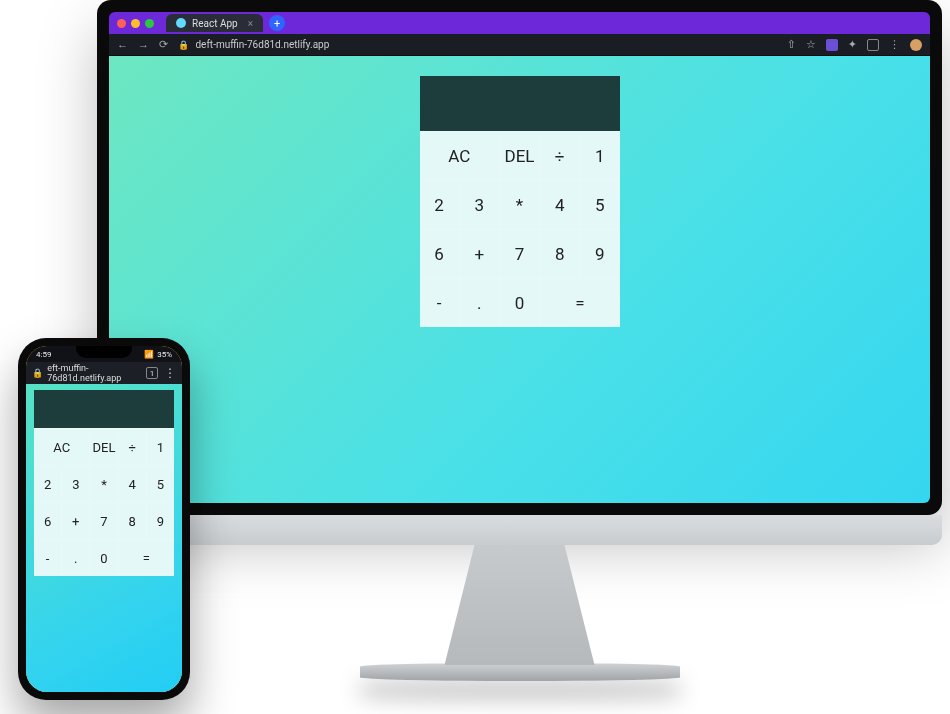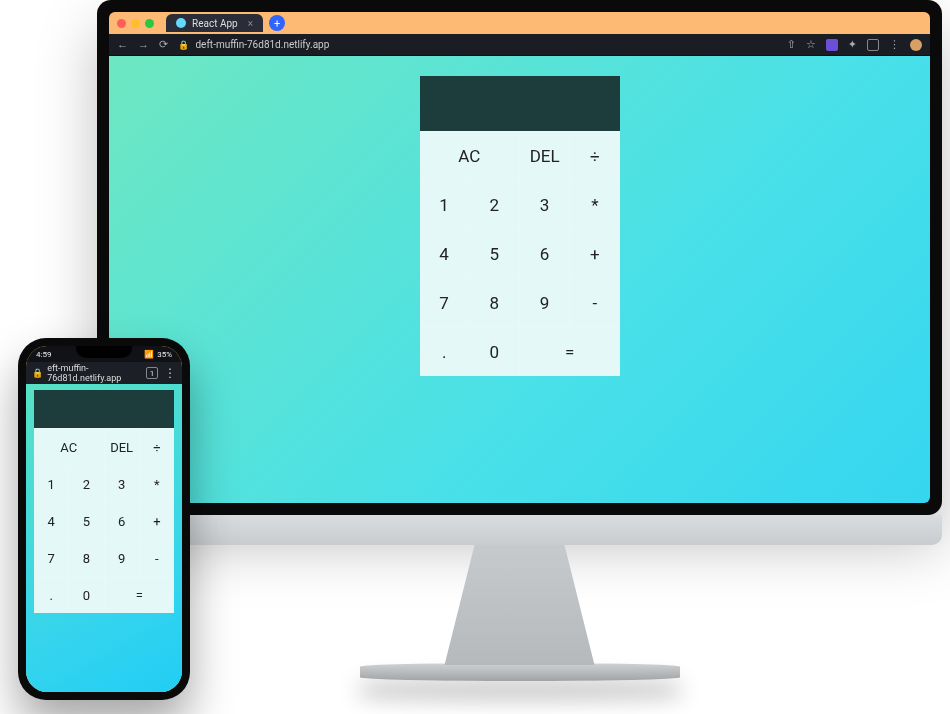--- a/index.html
+++ b/index.html
@@ -66,21 +66,21 @@
     background: #1b1d24;
     color: #ddd;
     font-size: 11px;
   }
   .tabstrip {
     display: flex;
     align-items: center;
     height: 22px;
     padding: 0 8px;
     gap: 6px;
-    background: #fdba74;
+    background: #6d28d9;
   }
   .traffic-lights { display: flex; gap: 5px; margin-right: 6px;}
   .dot { width: 9px; height: 9px; border-radius: 50%; }
   .dot.red { background:#ff5f57; }
   .dot.yellow { background:#febc2e; }
   .dot.green { background:#28c840; }
   .tab {
     display: flex;
     align-items: center;
     gap: 6px;
@@ -129,21 +129,21 @@
     display: flex;
     justify-content: center;
     align-items: flex-start;
     padding-top: 20px;
   }
 
   .calculator {
     width: 200px;
     background: #e7f9f9;
     display: grid;
-    grid-template-columns: repeat(4, 1fr);
+    grid-template-columns: repeat(5, 1fr);
     gap: 1px;
   }
   .calc-display {
     grid-column: 1 / -1;
     height: 55px;
     background: #1c3d3c;
   }
   .calc-btn {
     height: 48px;
     display: flex;

